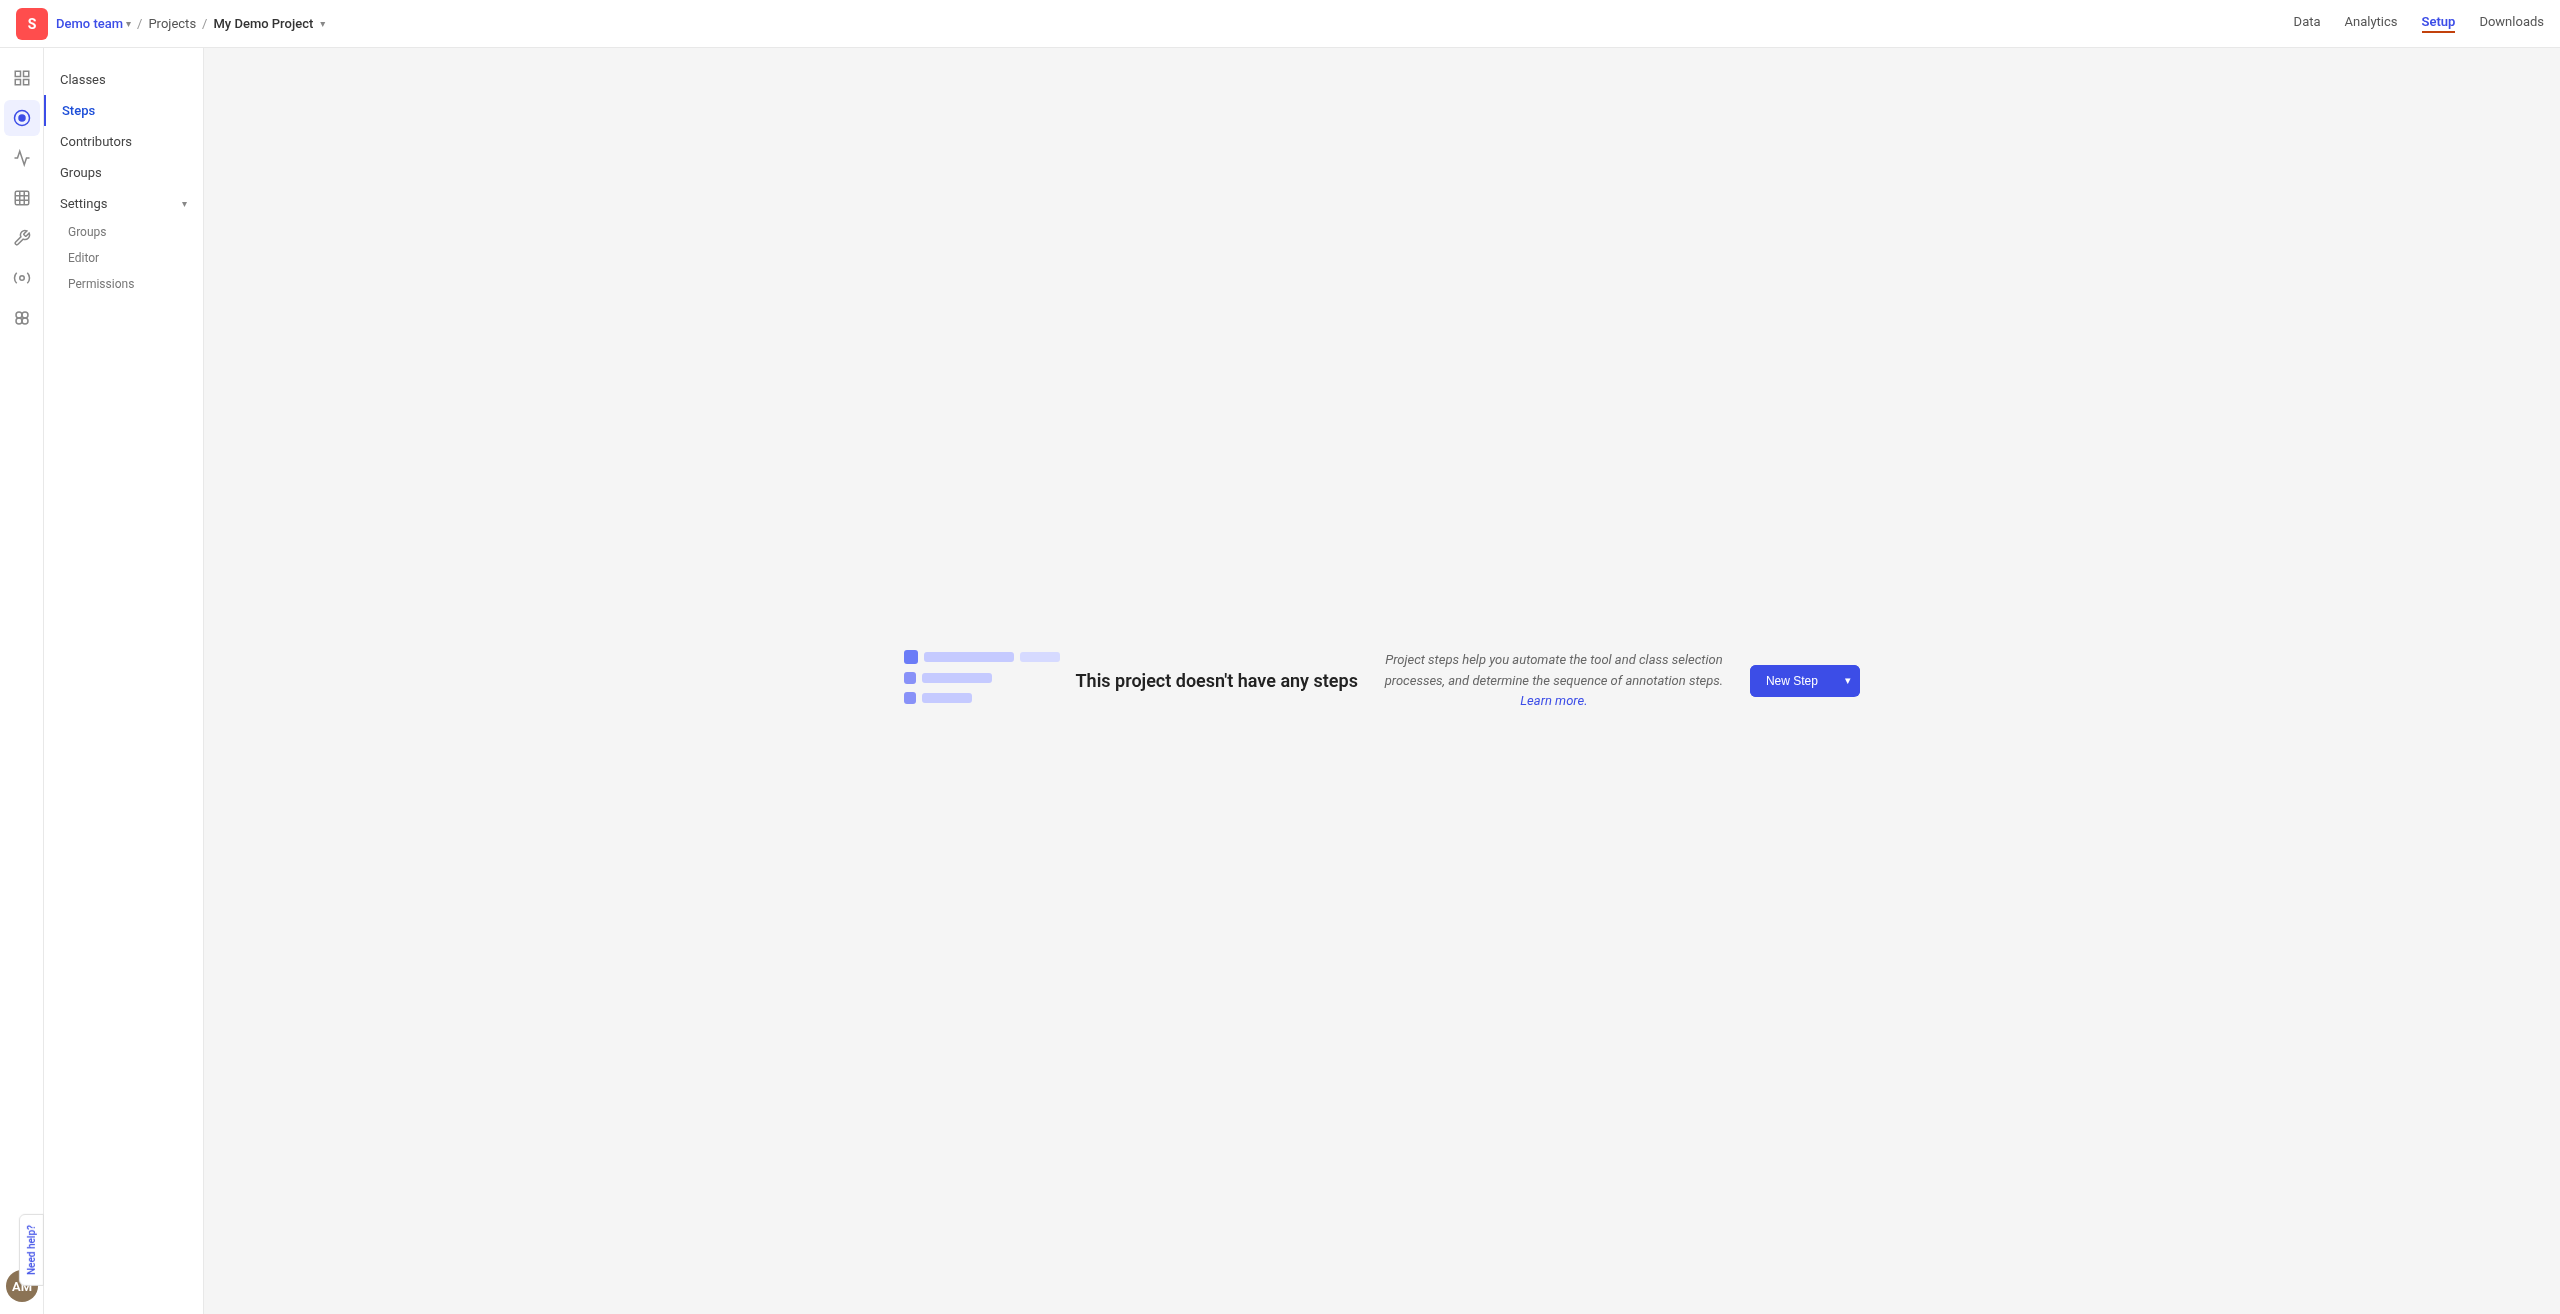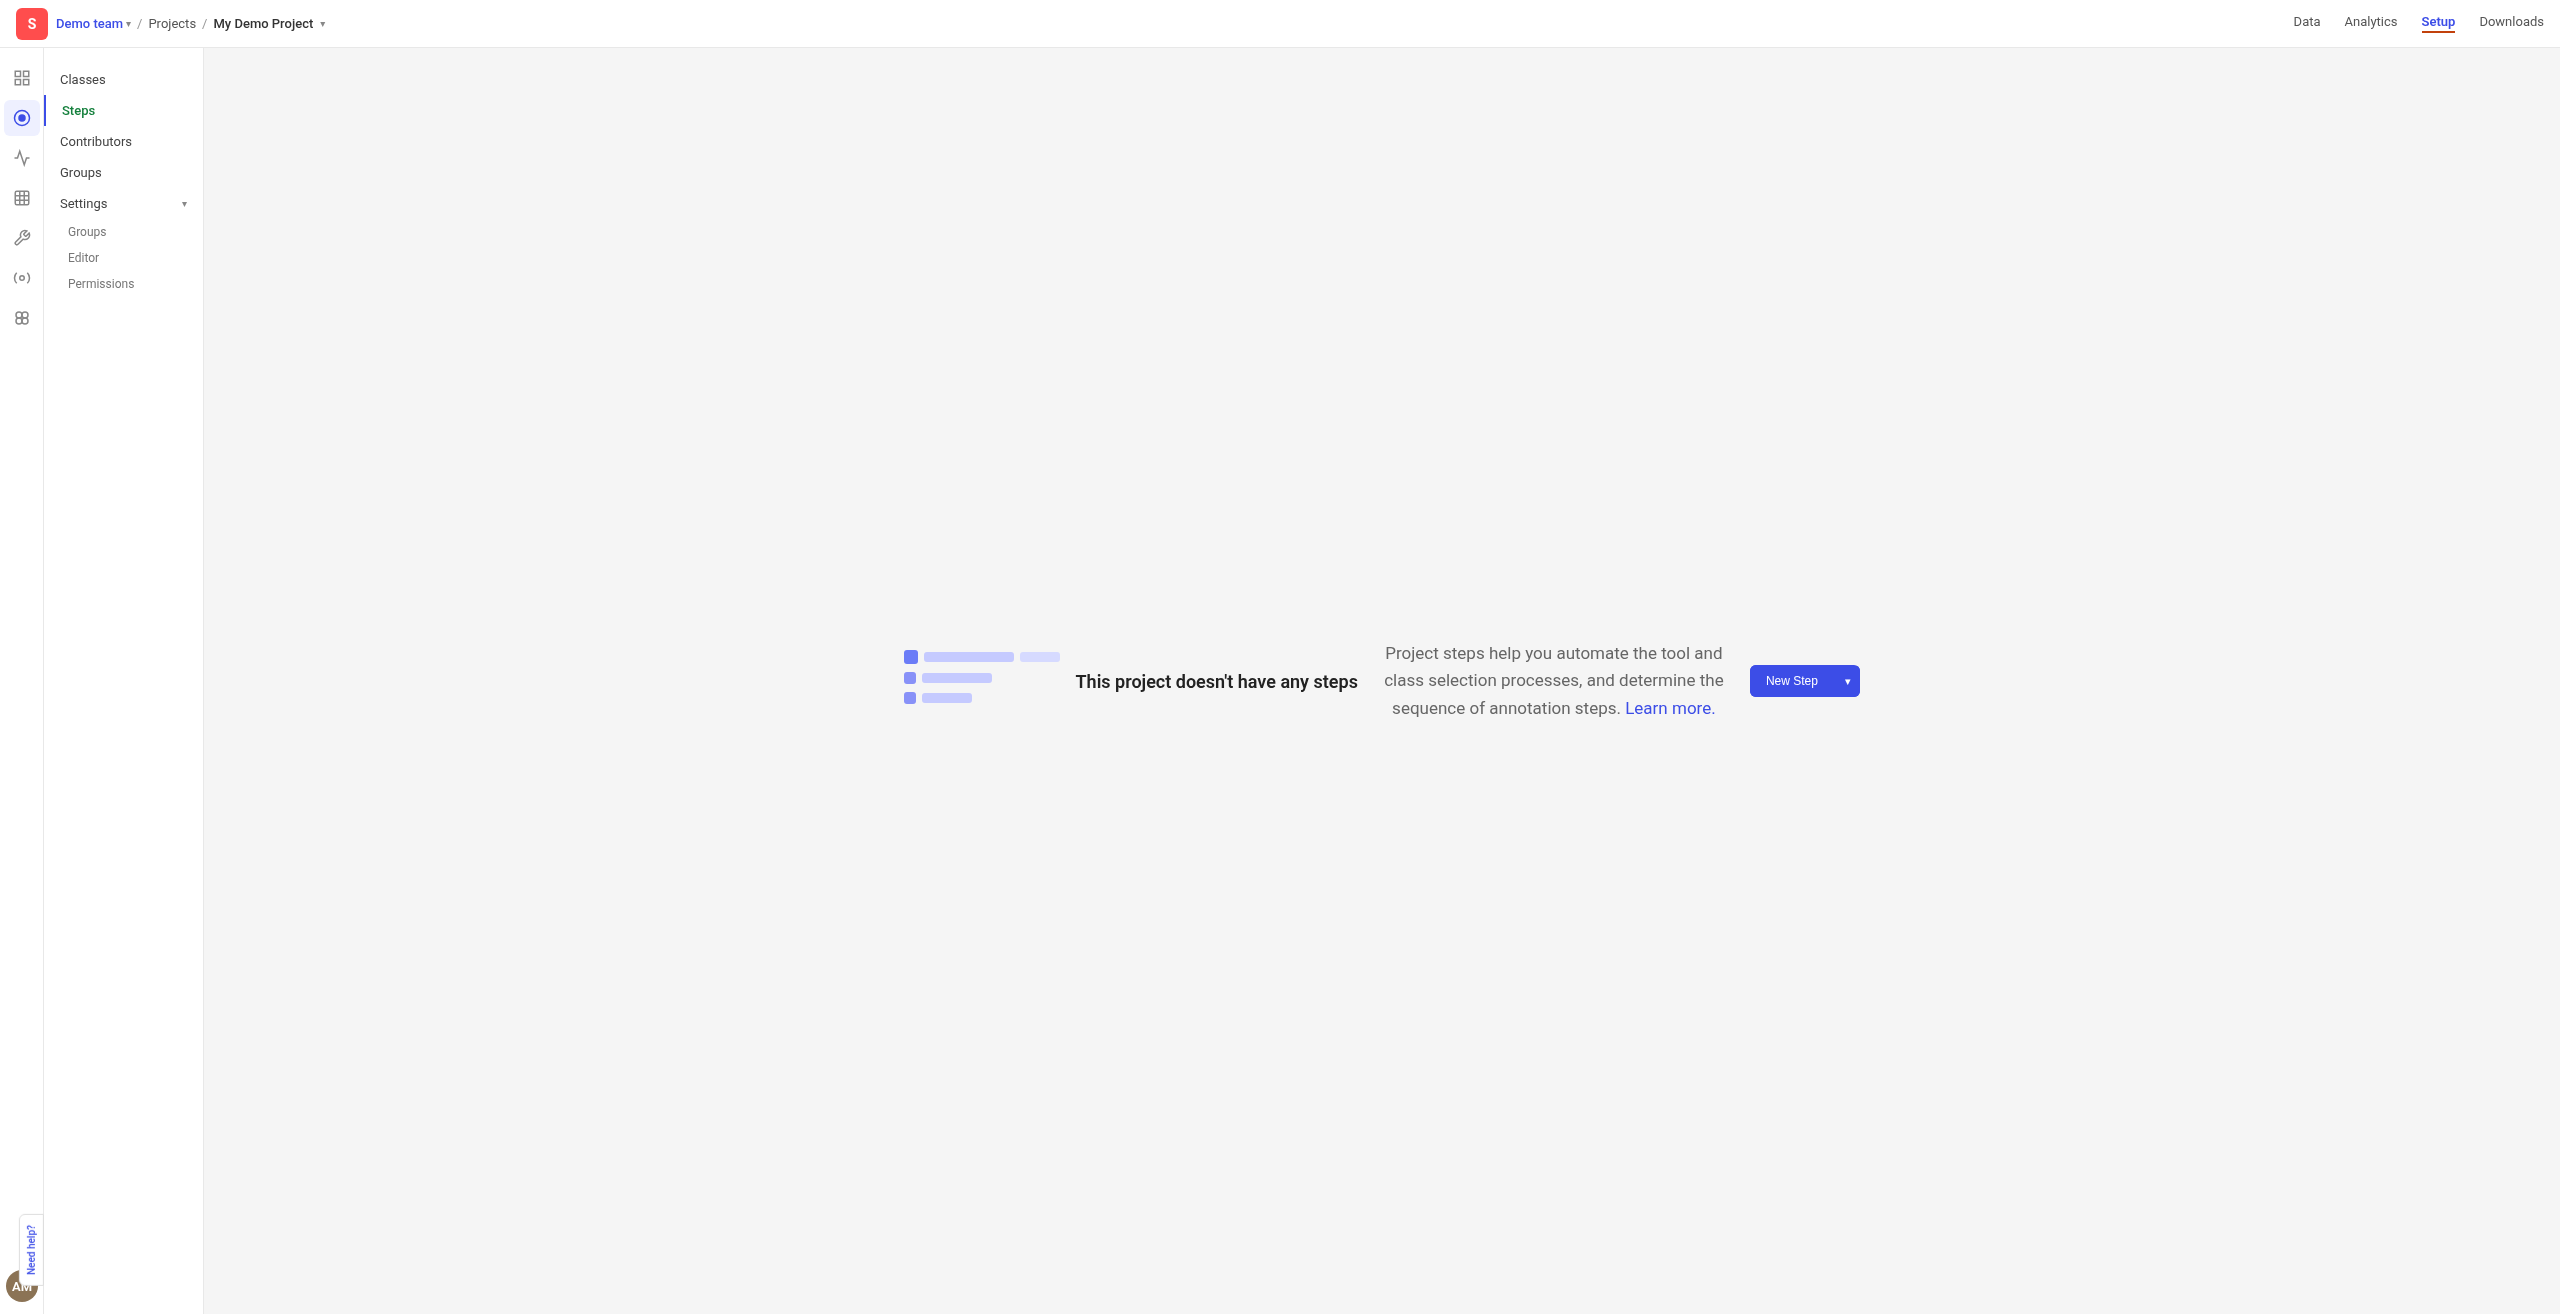--- a/index.html
+++ b/index.html
@@ -45,21 +45,21 @@
     
     .text-sidebar {
       position: fixed; top: 48px; left: 44px; bottom: 0;
       width: 160px; background: #fff; border-right: 1px solid #e8e8e8;
       padding: 16px 0;
     }
     .menu-item {
       display: flex; align-items: center; padding: 8px 16px;
       font-size: 13px; color: #444; cursor: pointer; position: relative;
     }
-    .menu-item.active { color: #15803d; font-weight: 500; border-left: 2px solid #3c4de7; }
+    .menu-item.active { color: #1d4ed8; font-weight: 500; border-left: 2px solid #3c4de7; }
     .menu-item.sub { color: #777; font-size: 12px; padding: 6px 24px; }
     .settings-toggle { display: flex; align-items: center; justify-content: space-between; width: 100%; }
 
     
     .main-content {
       margin-left: 204px; margin-top: 48px;
       display: flex; align-items: center; justify-content: center;
       min-height: calc(100vh - 48px); background: #f5f5f5;
     }
     .empty-state {
@@ -75,21 +75,21 @@
     .illus-dot {
       width: 14px; height: 14px; border-radius: 3px; background: #6b7cf7; flex-shrink: 0;
     }
     .illus-bar {
       height: 10px; background: #c5caff; border-radius: 3px;
     }
     .empty-title {
       font-size: 18px; font-weight: 600; color: #222;
     }
     .empty-desc {
-      font-size: 17px; color: #666; max-width: 360px; line-height: 1.6;
+      font-size: 13px; color: #666; max-width: 360px; line-height: 1.6; font-style: italic;
     }
     .empty-desc a { color: #3c4de7; text-decoration: none; }
 
     .new-step-btn {
       display: flex; align-items: center; gap: 0;
       background: #3c4de7; color: #fff; border: none; border-radius: 6px;
       font-size: 13px; font-weight: 500; cursor: pointer; overflow: hidden;
     }
     .new-step-btn-main {
       padding: 9px 16px; background: #3c4de7; color: #fff; cursor: pointer;

